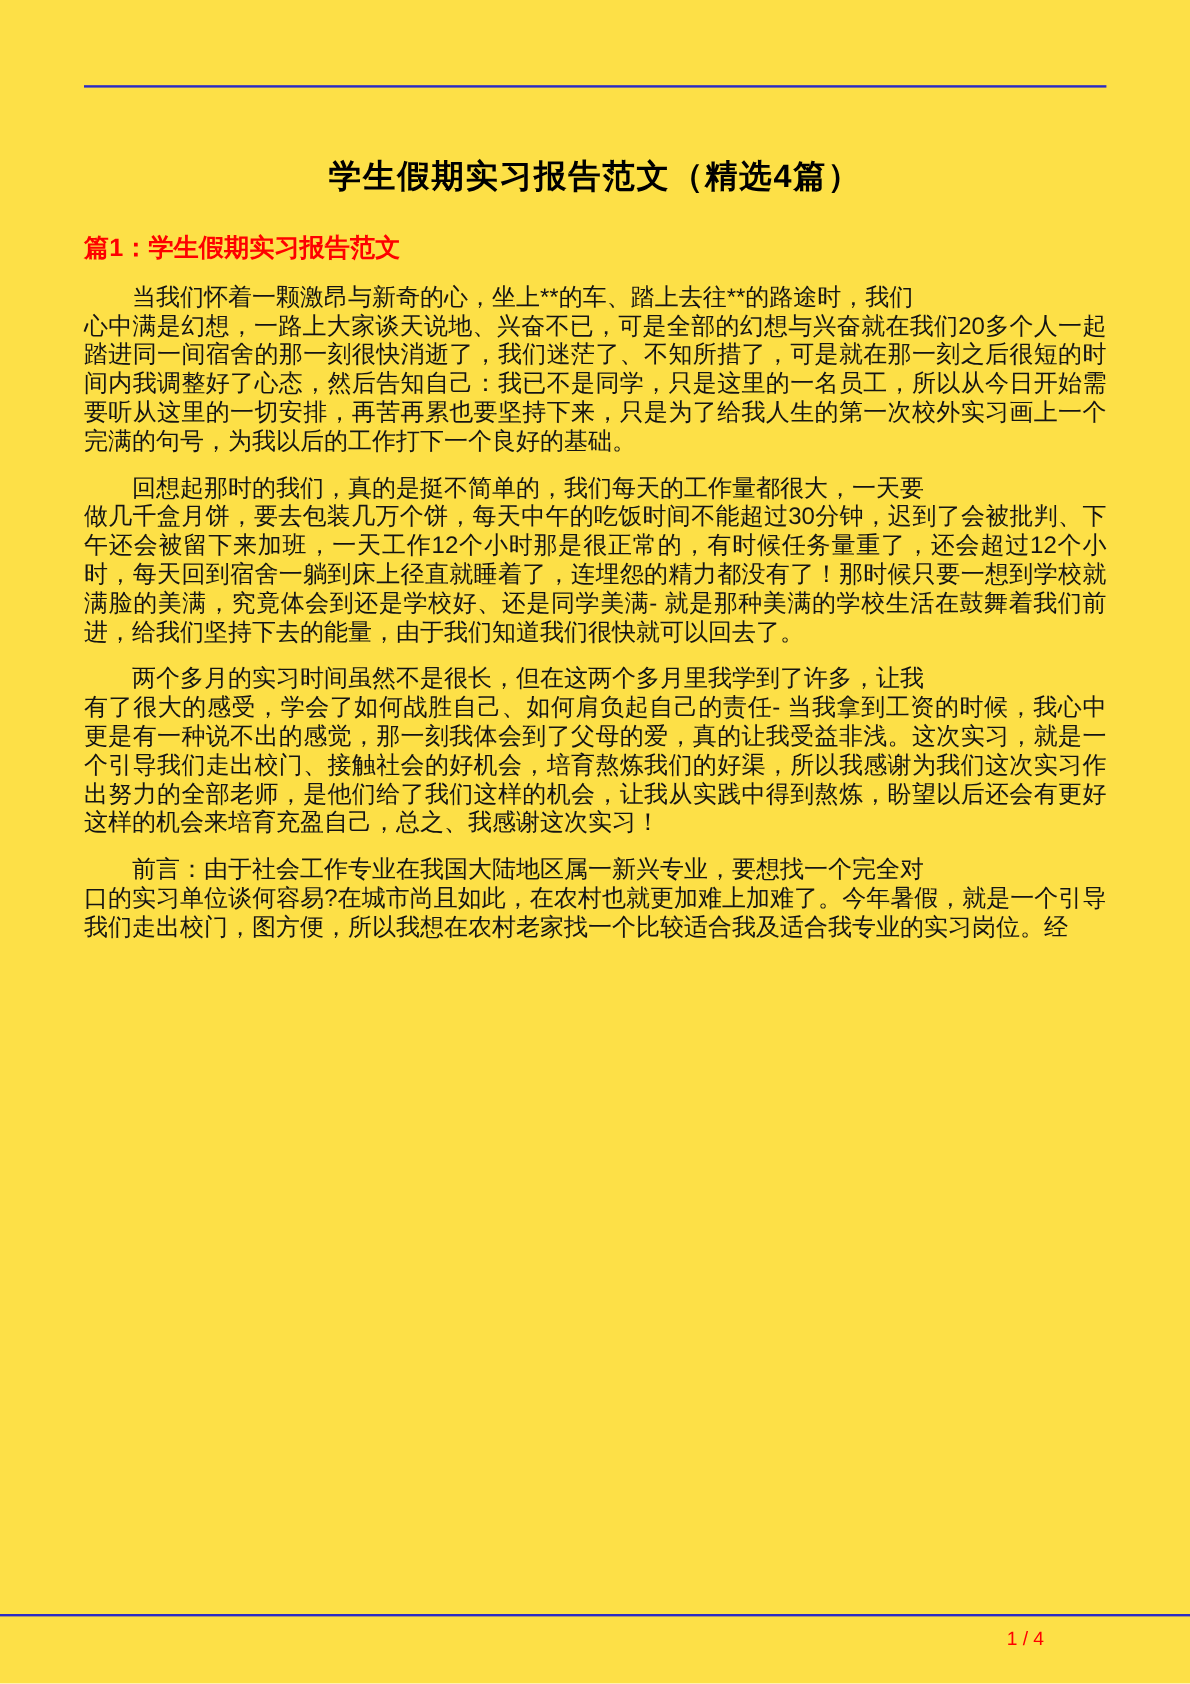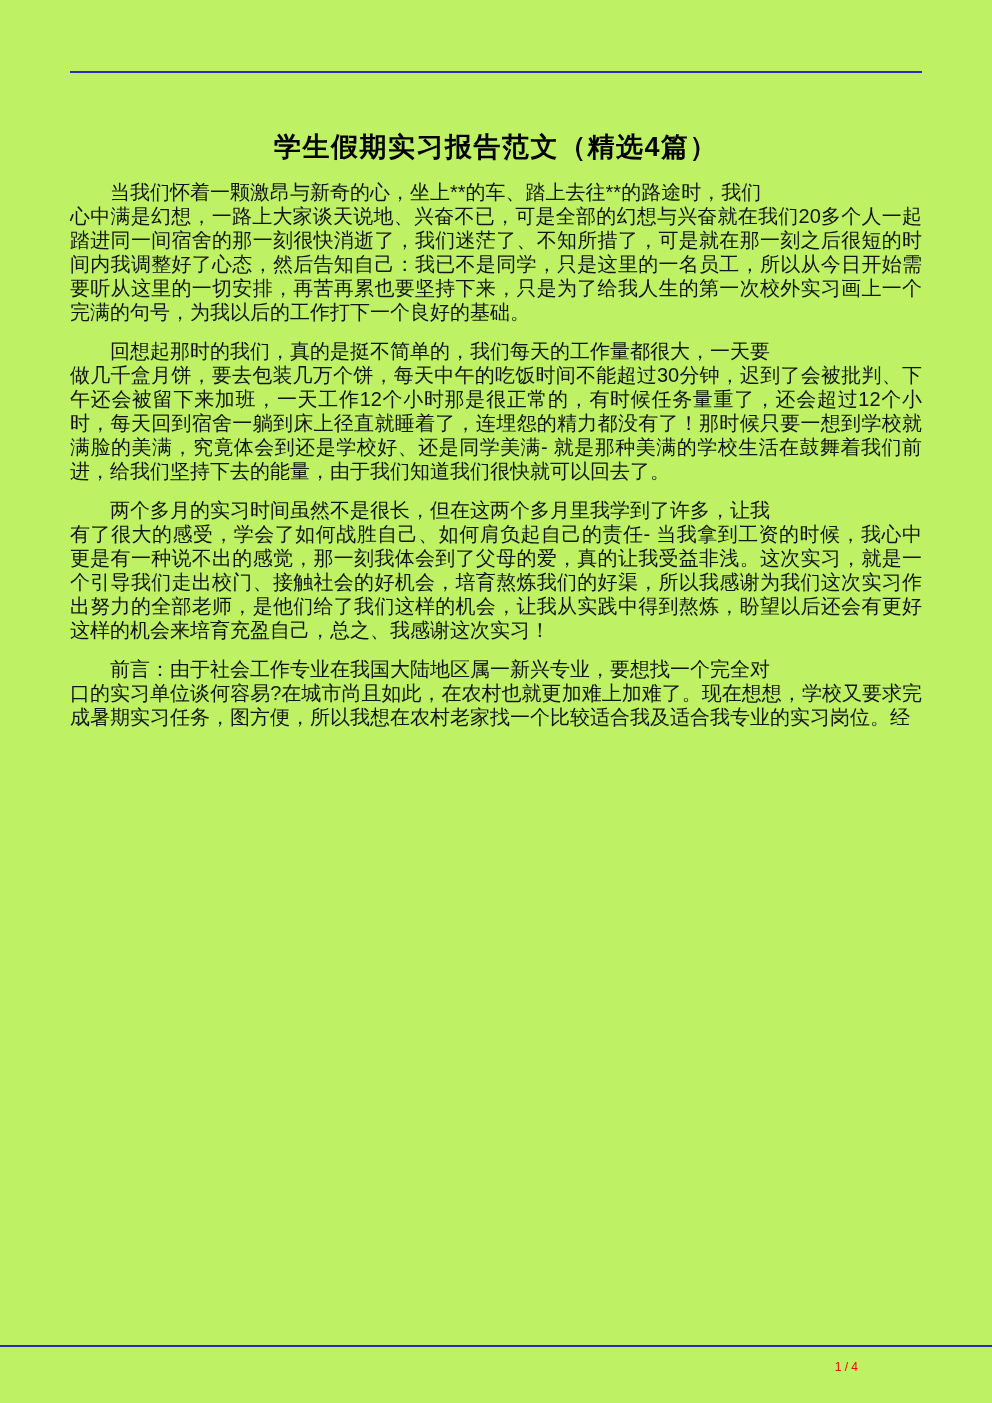--- a/index.html
+++ b/index.html
@@ -2,21 +2,21 @@
 <html><head>
 <meta charset="utf-8">
 <style>
   * { margin: 0; padding: 0; box-sizing: border-box; }
   html, body { background: #ffffff; }
   .page {
     position: relative;
     width: 992px;
     height: 1403px;
     margin: 0 auto;
-    background: #bef264;
+    background: #fde047;
     overflow: hidden;
     font-family: "Liberation Sans", "DejaVu Sans", sans-serif;
     color: #141414;
   }
   .content { padding: 0 70px; }
   .top-rule {
     margin-top: 71px;
     height: 2px;
     background: #2b2bc4;
   }
@@ -49,47 +49,48 @@
     position: absolute;
     left: 0;
     right: 0;
     top: 1345px;
     height: 2px;
     background: #2b2bc4;
   }
   .page-number {
     position: absolute;
     top: 1356px;
-    right: 134px;
-    font-size: 12px;
+    right: 122px;
+    font-size: 16px;
     line-height: 22px;
     color: #fe0000;
   }
 </style>
 </head>
 <body>
 
 <div class="page">
   <div class="content">
 
     <div class="top-rule"></div>
 
     <h1 class="doc-title">学生假期实习报告范文（精选4篇）</h1>
 
     <section>
+      <h2 class="sec-heading">篇1：学生假期实习报告范文</h2>
       <p class="para">当我们怀着一颗激昂与新奇的心，坐上**的车、踏上去往**的路途时，我们
 心中满是幻想，一路上大家谈天说地、兴奋不已，可是全部的幻想与兴奋就在我们20多个人一起踏进同一间宿舍的那一刻很快消逝了，我们迷茫了、不知所措了，可是就在那一刻之后很短的时间内我调整好了心态，然后告知自己：我已不是同学，只是这里的一名员工，所以从今日开始需要听从这里的一切安排，再苦再累也要坚持下来，只是为了给我人生的第一次校外实习画上一个完满的句号，为我以后的工作打下一个良好的基础。</p>
       <p class="para">回想起那时的我们，真的是挺不简单的，我们每天的工作量都很大，一天要
 做几千盒月饼，要去包装几万个饼，每天中午的吃饭时间不能超过30分钟，迟到了会被批判、下午还会被留下来加班，一天工作12个小时那是很正常的，有时候任务量重了，还会超过12个小时，每天回到宿舍一躺到床上径直就睡着了，连埋怨的精力都没有了！那时候只要一想到学校就满脸的美满，究竟体会到还是学校好、还是同学美满- 就是那种美满的学校生活在鼓舞着我们前进，给我们坚持下去的能量，由于我们知道我们很快就可以回去了。</p>
       <p class="para">两个多月的实习时间虽然不是很长，但在这两个多月里我学到了许多，让我
 有了很大的感受，学会了如何战胜自己、如何肩负起自己的责任- 当我拿到工资的时候，我心中更是有一种说不出的感觉，那一刻我体会到了父母的爱，真的让我受益非浅。这次实习，就是一个引导我们走出校门、接触社会的好机会，培育熬炼我们的好渠，所以我感谢为我们这次实习作出努力的全部老师，是他们给了我们这样的机会，让我从实践中得到熬炼，盼望以后还会有更好这样的机会来培育充盈自己，总之、我感谢这次实习！</p>
     </section>
 
     <section>
       <p class="para">前言：由于社会工作专业在我国大陆地区属一新兴专业，要想找一个完全对
-口的实习单位谈何容易?在城市尚且如此，在农村也就更加难上加难了。现在想想，学校又要求完成暑期实习任务，图方便，所以我想在农村老家找一个比较适合我及适合我专业的实习岗位。经</p>
+口的实习单位谈何容易?在城市尚且如此，在农村也就更加难上加难了。今年暑假，就是一个引导我们走出校门，图方便，所以我想在农村老家找一个比较适合我及适合我专业的实习岗位。经</p>
     </section>
 
   </div>
 
   <div class="bottom-rule"></div>
   <div class="page-number">1 / 4</div>
 </div>
 
 </body></html>

